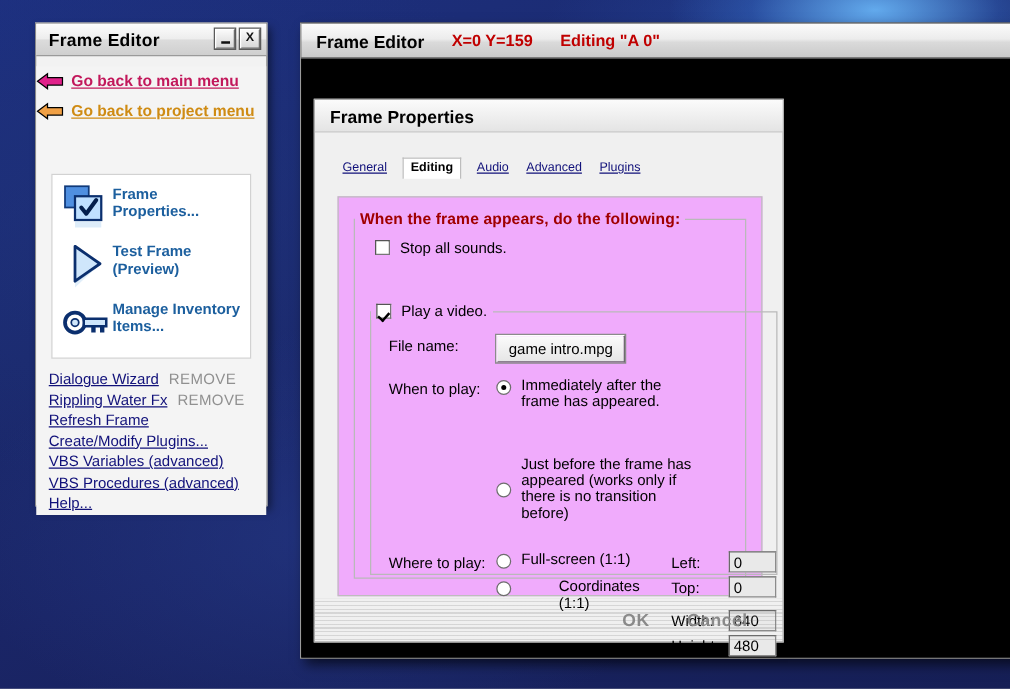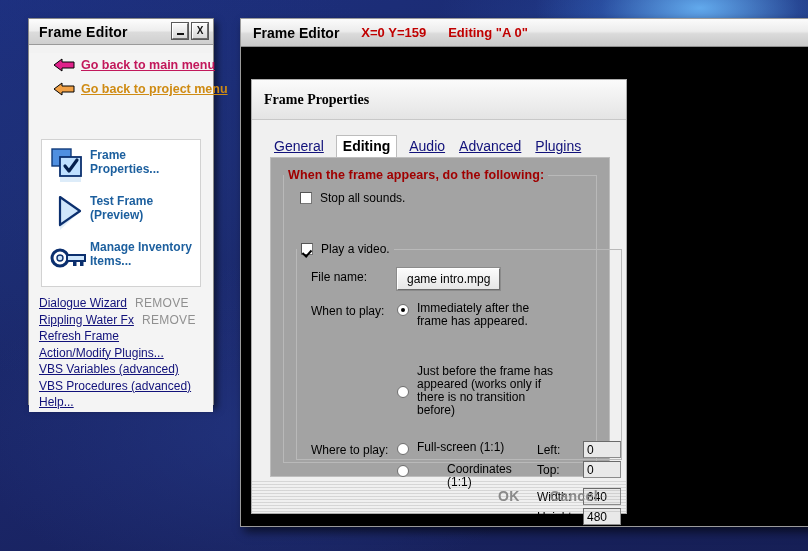--- a/index.html
+++ b/index.html
@@ -59,21 +59,21 @@
     font-size: 10px; font-weight: bold; color: #111;
     display: flex; align-items: center; justify-content: center;
     line-height: 1; cursor: pointer;
   }
   .win-btn .min-glyph { display:block; width:7px; height:2px; background:#111; margin-top:6px; }
 
   #sidebar-body { position: relative; height: calc(100% - 26px); background: #f4f4f4; }
 
   .nav-link-row {
     display: flex; align-items: center;
-    height: 24px; padding-left: 24px;
+    height: 24px; padding-left: 0;
   }
   .arrow-icon { width: 22px; height: 16px; flex: 0 0 22px; margin-right: 6px; }
   .nav-link {
     font-size: 12.5px; font-weight: bold;
     text-decoration: underline; cursor: pointer; white-space: nowrap;
   }
   .nav-link.c0 { color: #c2185b; }
   .nav-link.c1 { color: #cf8b13; }
 
   
@@ -125,43 +125,42 @@
 
   
   #props-dialog {
     position: absolute; left: 10px; top: 32px;
     width: 376px; height: 435px;
     background: #f0f0f0;
     border: 1px solid #adadad;
     box-shadow: 3px 4px 8px rgba(0,0,0,0.5);
   }
   #props-header {
-    height: 40px;
+    height: 26px;
     background: linear-gradient(to bottom,#fbfbfb,#e4e4e4);
     display: flex; align-items: center; padding-left: 12px;
     border-bottom: 1px solid #c8c8c8;
-    font-family: Liberation Serif, serif;
   }
   #props-title { font-size: 14px; font-weight: bold; color: #000; }
 
   #tabs { display: flex; align-items: flex-end; height: 24px; padding-left: 20px; margin-top: 12px; }
   .tab {
-    font-size: 14px; margin-right: 10px; padding: 2px 2px 2px 2px;
+    font-size: 10px; margin-right: 10px; padding: 2px 2px 2px 2px;
     color: #11117a; text-decoration: underline; cursor: pointer; white-space: nowrap;
   }
   .tab.active {
     color: #000; text-decoration: none; font-weight: bold;
     background: #ffffff; border: 1px solid #bdbdbd; border-bottom: none;
     padding: 2px 6px 3px 6px; position: relative; top: 1px;
   }
 
   #tab-panel {
     position: absolute; left: 18px; top: 77px;
     width: 340px; height: 320px;
-    background: #a3a3a3; border: 1px solid #bdbdbd;
+    background: #f0abfc; border: 1px solid #bdbdbd;
   }
 
   fieldset.grp {
     border: 1px solid #b9b9b9;
     margin: 0; padding: 0;
   }
   fieldset.grp > legend { padding: 0 4px; }
   #outer-grp {
     position: absolute; left: 12px; top: 10px;
     width: 314px; height: 295px;
@@ -304,21 +303,21 @@
         <span class="remove-link">REMOVE</span>
       </div>
       <div class="link-row">
         <span class="list-link">Rippling Water Fx</span>
         <span class="remove-link">REMOVE</span>
       </div>
       <div class="link-row">
         <span class="list-link">Refresh Frame</span>
       </div>
       <div class="link-row">
-        <span class="list-link">Action/Modify Plugins...</span>
+        <span class="list-link">Create/Modify Plugins...</span>
       </div>
       <div class="link-row">
         <span class="list-link">VBS Variables (advanced)</span>
       </div>
       <div class="link-row">
         <span class="list-link">VBS Procedures (advanced)</span>
       </div>
       <div class="link-row">
         <span class="list-link">Help...</span>
       </div>

